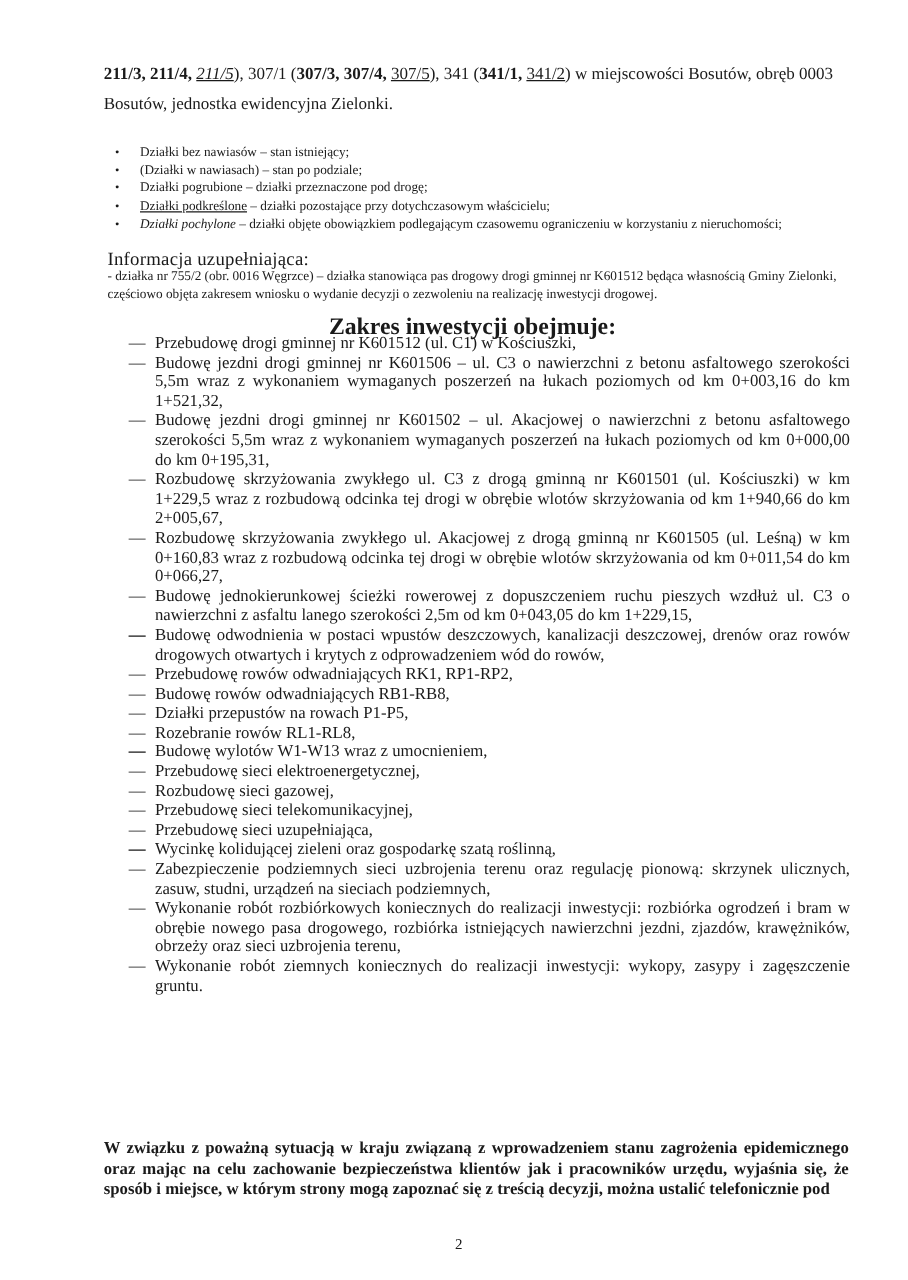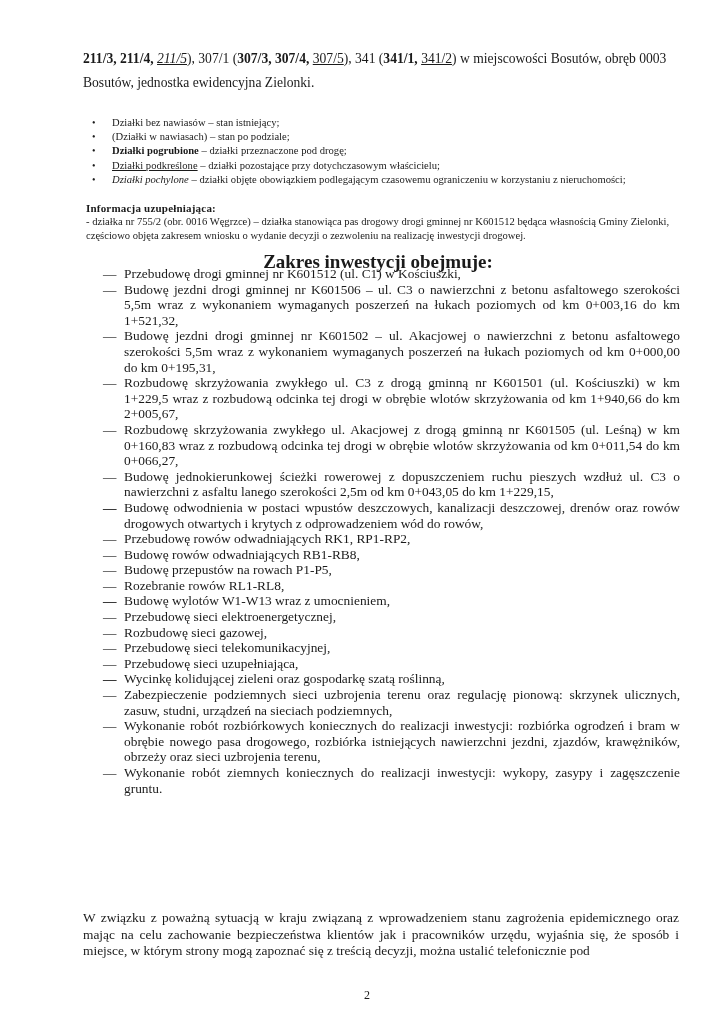--- a/index.html
+++ b/index.html
@@ -17,58 +17,58 @@
     font-size: 10.6px; line-height: 14.2px;
   }
   .legend-title { font-weight: bold; font-size: 11px; letter-spacing: 0.2px; }
   .legend ul { list-style: none; margin: 0; padding: 0; }
   .legend li { position: relative; padding-left: 26px; white-space: nowrap; }
   .legend li .bullet { position: absolute; left: 6px; top: 0; font-size: 10px; }
   .info {
     position: absolute; left: 86px; top: 201px; width: 596px;
     font-size: 10.6px; line-height: 14.2px;
   }
-  .info-title { font-weight: bold; font-size: 11px; letter-spacing: 0.2px; }
+  .info-title { font-weight: normal; font-size: 15px; letter-spacing: 0.2px; }
   .scope-title {
     position: absolute; left: 0; width: 726px; top: 251px; text-align: center;
     font-weight: bold; font-size: 19px; padding-left: 30px; box-sizing: border-box;
   }
   .scope {
     position: absolute; left: 103px; top: 266px; width: 577px;
     font-size: 13.4px; line-height: 15.6px;
   }
   .scope .item { position: relative; padding-left: 21px; text-align: justify; }
   .scope .dash { position: absolute; left: 0; top: 0; }
   .closing {
     position: absolute; left: 83px; top: 886px; width: 600px;
     font-size: 13.4px; line-height: 15.6px;
   }
   .para {
     position: absolute; left: 83px; top: 910px; width: 596px;
-    font-size: 13.4px; line-height: 16.5px; text-align: justify;
+    font-size: 13.4px; line-height: 16.5px; text-align: justify; font-weight: bold;
   }
   .page-number {
     position: absolute; left: 0; width: 726px; top: 988px; text-align: center;
     font-size: 12px; padding-left: 8px; box-sizing: border-box;
   }
 </style>
 </head>
 <body>
 
 <div class="page">
 
   <div class="intro">
     <span style="font-weight: bold;">211/3, 211/4, </span><span style="font-style: italic; text-decoration: underline;">211/5</span><span>), 307/1 (</span><span style="font-weight: bold;">307/3, 307/4, </span><span style="text-decoration: underline;">307/5</span><span>), 341 (</span><span style="font-weight: bold;">341/1, </span><span style="text-decoration: underline;">341/2</span><span>) w miejscowości Bosutów, obręb 0003 Bosutów, jednostka ewidencyjna Zielonki.</span>
   </div>
 
   <div class="legend">
     <ul>
       <li><span class="bullet">•</span><span class="term">Działki bez nawiasów</span><span> – stan istniejący;</span></li>
       <li><span class="bullet">•</span><span class="term">(Działki w nawiasach)</span><span> – stan po podziale;</span></li>
-      <li><span class="bullet">•</span><span class="term" style="font-weight: bold; text-align: center;">Działki pogrubione</span><span> – działki przeznaczone pod drogę;</span></li>
+      <li><span class="bullet">•</span><span class="term" style="font-weight: normal; text-align: center;">Działki pogrubione</span><span> – działki przeznaczone pod drogę;</span></li>
       <li><span class="bullet">•</span><span class="term" style="text-decoration: underline;">Działki podkreślone</span><span> – działki pozostające przy dotychczasowym właścicielu;</span></li>
       <li><span class="bullet">•</span><span class="term" style="font-style: italic; margin-top: 28px;">Działki pochylone</span><span> – działki objęte obowiązkiem podlegającym czasowemu ograniczeniu w korzystaniu z nieruchomości;</span></li>
     </ul>
   </div>
 
   <div class="info">
     <div class="info-title">Informacja uzupełniająca:</div>
     <div>- działka nr 755/2 (obr. 0016 Węgrzce) – działka stanowiąca pas drogowy drogi gminnej nr K601512 będąca własnością Gminy Zielonki, częściowo objęta zakresem wniosku o wydanie decyzji o zezwoleniu na realizację inwestycji drogowej.</div>
   </div>
 
@@ -78,21 +78,21 @@
       <div class="item"><span class="dash">—</span><span>Przebudowę drogi gminnej nr K601512 (ul. C1) w Kościuszki,</span></div>
       <div class="item"><span class="dash">—</span><span>Budowę jezdni drogi gminnej nr K601506 – ul. C3 o nawierzchni z betonu asfaltowego szerokości 5,5m wraz z wykonaniem wymaganych poszerzeń na łukach poziomych od km 0+003,16 do km 1+521,32,</span></div>
       <div class="item"><span class="dash">—</span><span>Budowę jezdni drogi gminnej nr K601502 – ul. Akacjowej o nawierzchni z betonu asfaltowego szerokości 5,5m wraz z wykonaniem wymaganych poszerzeń na łukach poziomych od km 0+000,00 do km 0+195,31,</span></div>
       <div class="item"><span class="dash">—</span><span>Rozbudowę skrzyżowania zwykłego ul. C3 z drogą gminną nr K601501 (ul. Kościuszki) w km 1+229,5 wraz z rozbudową odcinka tej drogi w obrębie wlotów skrzyżowania od km 1+940,66 do km 2+005,67,</span></div>
       <div class="item"><span class="dash">—</span><span>Rozbudowę skrzyżowania zwykłego ul. Akacjowej z drogą gminną nr K601505 (ul. Leśną) w km 0+160,83 wraz z rozbudową odcinka tej drogi w obrębie wlotów skrzyżowania od km 0+011,54 do km 0+066,27,</span></div>
       <div class="item"><span class="dash">—</span><span>Budowę jednokierunkowej ścieżki rowerowej z dopuszczeniem ruchu pieszych wzdłuż ul. C3 o nawierzchni z asfaltu lanego szerokości 2,5m od km 0+043,05 do km 1+229,15,</span></div>
       <div class="item"><span class="dash">—</span></div>
       <div class="item"><span class="dash">—</span><span>Budowę odwodnienia w postaci wpustów deszczowych, kanalizacji deszczowej, drenów oraz rowów drogowych otwartych i krytych z odprowadzeniem wód do rowów,</span></div>
       <div class="item"><span class="dash">—</span><span>Przebudowę rowów odwadniających RK1, RP1-RP2,</span></div>
       <div class="item"><span class="dash">—</span><span>Budowę rowów odwadniających RB1-RB8,</span></div>
-      <div class="item"><span class="dash">—</span><span>Budowę przepustów na rowach P1-P5,</span></div>
+      <div class="item"><span class="dash">—</span><span>Działki przepustów na rowach P1-P5,</span></div>
       <div class="item"><span class="dash">—</span><span>Rozebranie rowów RL1-RL8,</span></div>
       <div class="item"><span class="dash">—</span></div>
       <div class="item"><span class="dash">—</span><span>Budowę wylotów W1-W13 wraz z umocnieniem,</span></div>
       <div class="item"><span class="dash">—</span><span>Przebudowę sieci elektroenergetycznej,</span></div>
       <div class="item"><span class="dash">—</span><span>Rozbudowę sieci gazowej,</span></div>
       <div class="item"><span class="dash">—</span><span>Przebudowę sieci telekomunikacyjnej,</span></div>
       <div class="item"><span class="dash">—</span><span>Przebudowę sieci uzupełniająca,</span></div>
       <div class="item"><span class="dash">—</span></div>
       <div class="item"><span class="dash">—</span><span>Wycinkę kolidującej zieleni oraz gospodarkę szatą roślinną,</span></div>
       <div class="item"><span class="dash">—</span><span>Zabezpieczenie podziemnych sieci uzbrojenia terenu oraz regulację pionową: skrzynek ulicznych, zasuw, studni, urządzeń na sieciach podziemnych,</span></div>

